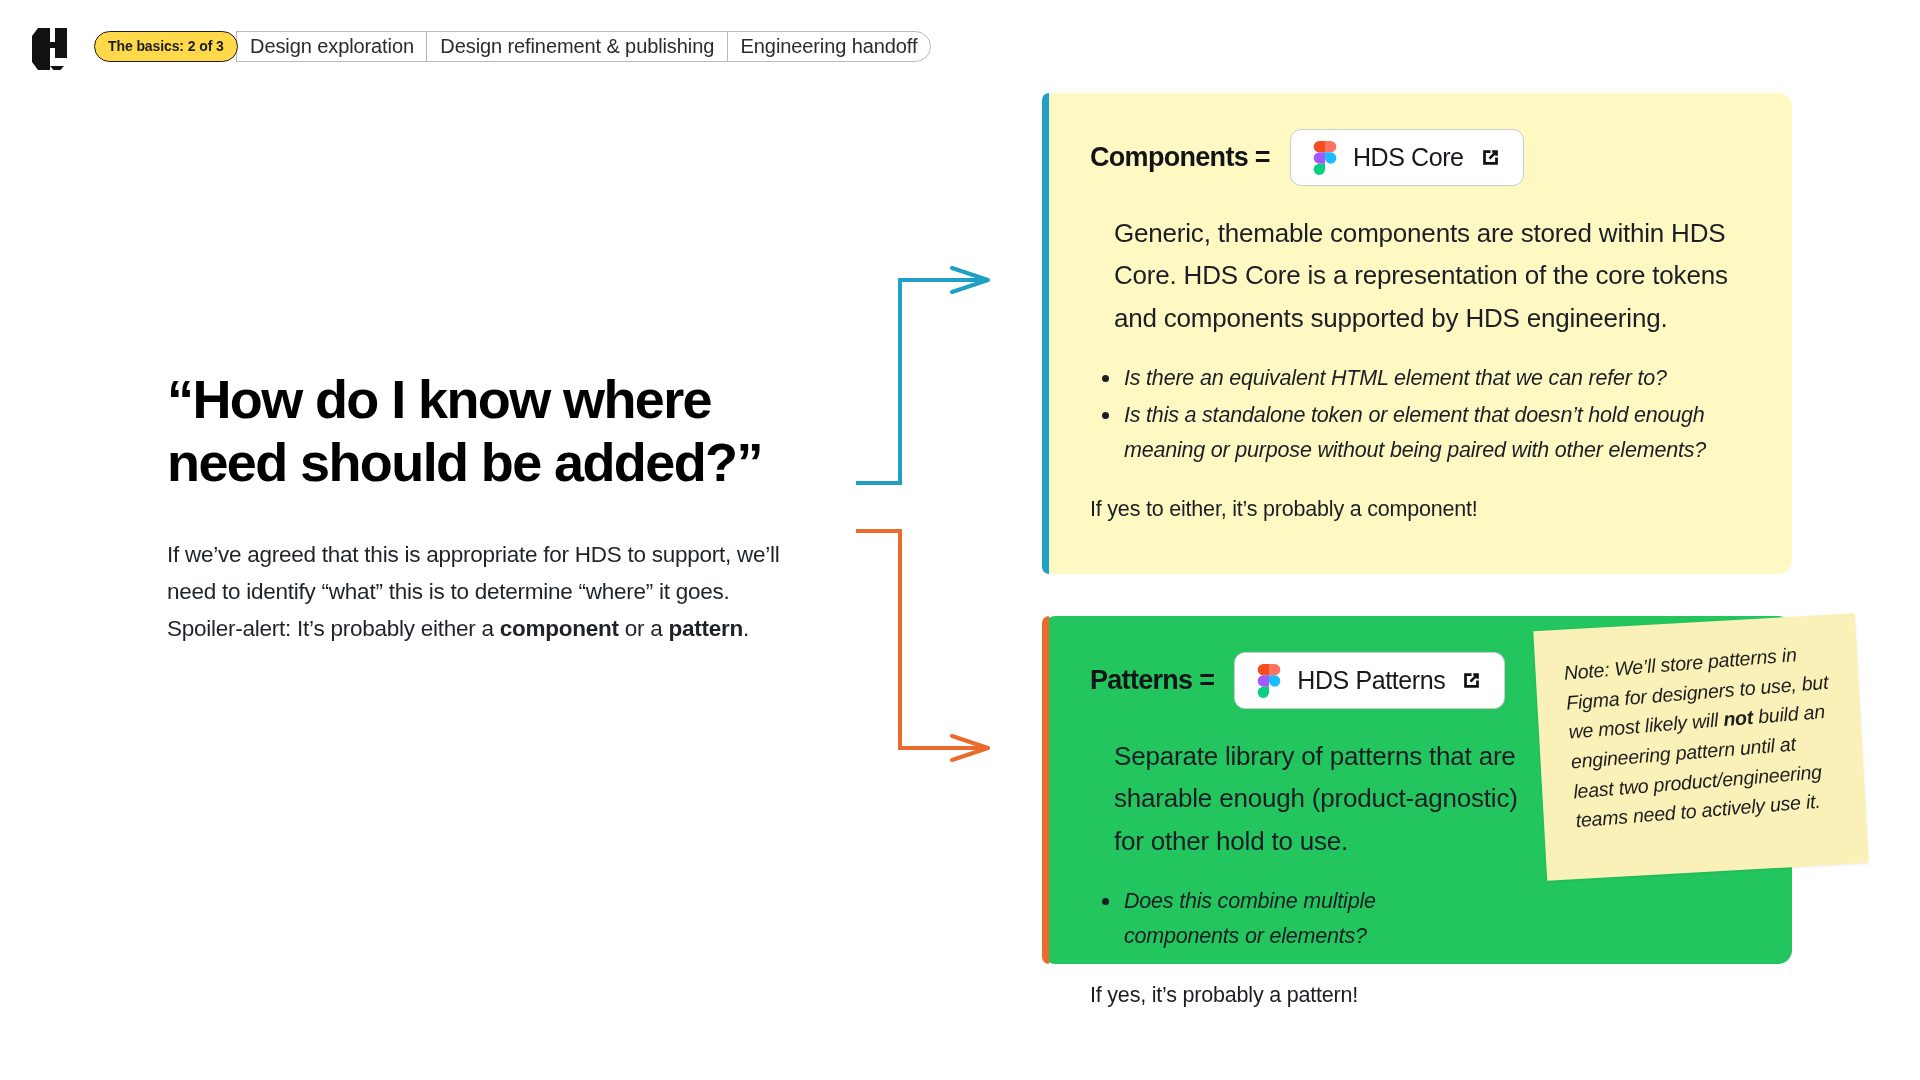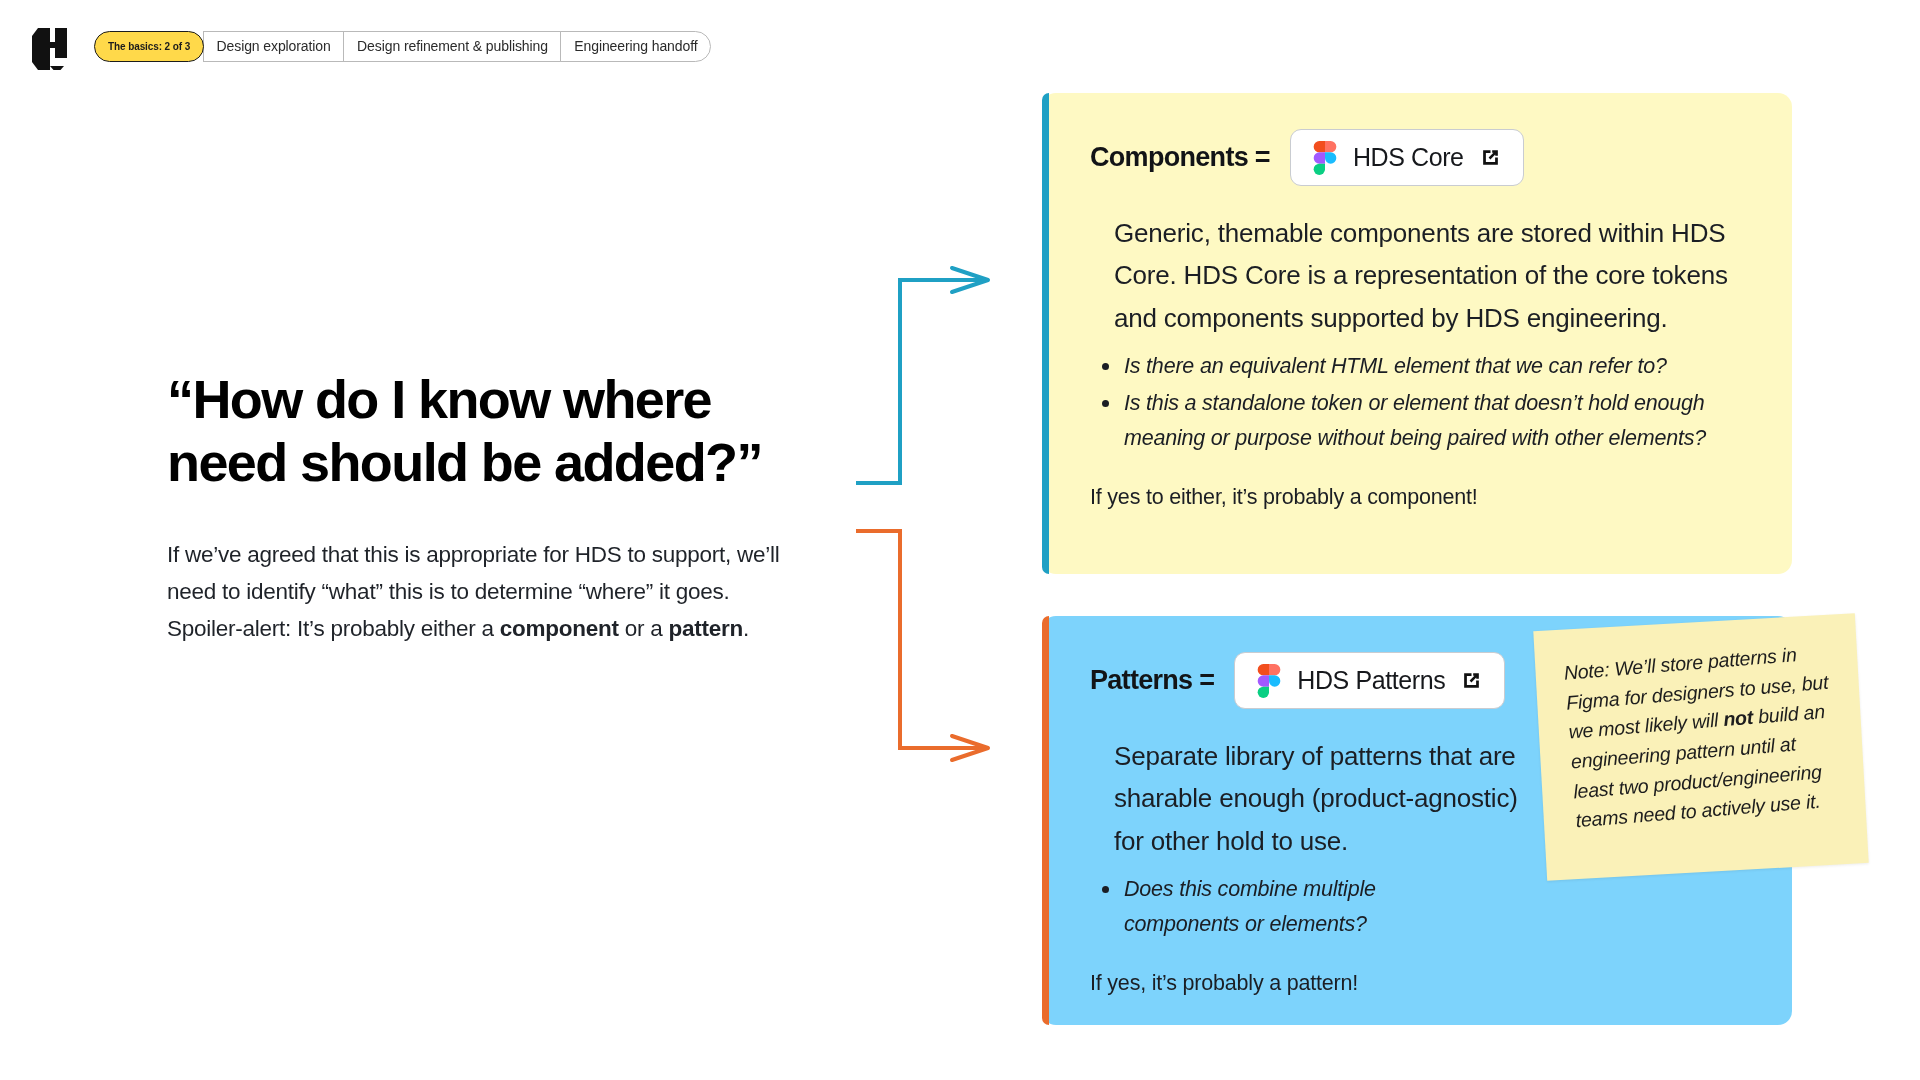--- a/index.html
+++ b/index.html
@@ -44,41 +44,41 @@
 
   .tab {
     height: 31px;
     padding: 0 13px;
     display: flex;
     align-items: center;
     justify-content: center;
     border: 1.6px solid #b9b9b9;
     background: #ffffff;
     color: #2b2b2b;
-    font-size: 14px;
+    font-size: 20px;
     font-weight: 400;
     letter-spacing: -0.1px;
     white-space: nowrap;
     margin-left: -1.6px;
   }
   .tab:first-child { margin-left: 0; }
   .tab.first {
     border-top-left-radius: 16px;
     border-bottom-left-radius: 16px;
   }
   .tab.last {
     border-top-right-radius: 16px;
     border-bottom-right-radius: 16px;
   }
   .tab.active {
     background: #ffd94a;
     border-color: #1c1c1c;
     color: #1c1c1c;
     font-weight: 700;
-    font-size: 10px;
+    font-size: 14px;
     border-radius: 16px;
     position: relative;
     z-index: 3;
   }
 
   
   .left-col {
     position: absolute;
     left: 167px;
     top: 368px;
@@ -126,22 +126,22 @@
     width: 750px;
     height: 481px;
     background: #fef9c3;
   }
   .card-components .accent { background: #1fa0c4; }
 
   .card-patterns {
     left: 1042px;
     top: 616px;
     width: 750px;
-    height: 409px;
-    background: #7dd3fc;
+    height: 348px;
+    background: #22c55e;
   }
   .card-patterns .accent { background: #ea6c2c; }
 
   .card-head {
     display: flex;
     align-items: center;
     gap: 20px;
     margin-bottom: 26px;
   }
 
@@ -177,21 +177,21 @@
     font-size: 26px;
     line-height: 1.63;
     color: #1b1e24;
     letter-spacing: -0.2px;
     margin-left: 24px;
   }
   .card-components .card-body { max-width: 660px; }
   .card-patterns .card-body { max-width: 420px; }
 
   .card-bullets {
-    margin: 10px 0 0 0;
+    margin: 22px 0 0 0;
     padding-left: 34px;
     list-style: none;
   }
   .card-bullets li {
     position: relative;
     font-style: italic;
     font-size: 21.5px;
     line-height: 1.63;
     color: #1b1e24;
     letter-spacing: -0.2px;

